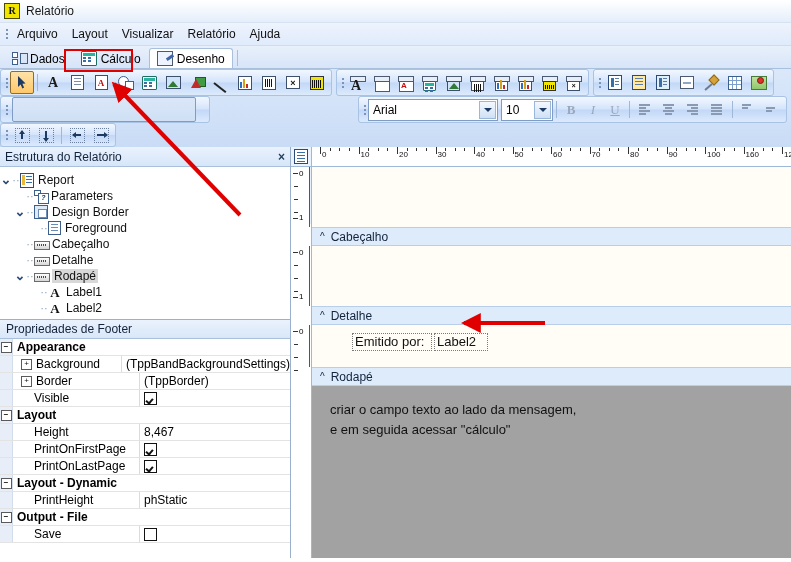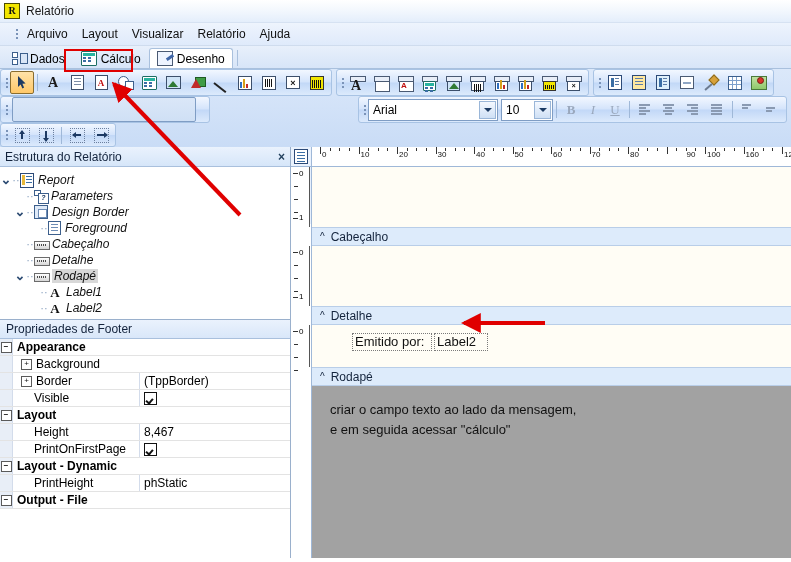--- a/index.html
+++ b/index.html
@@ -17,21 +17,21 @@
     border-bottom:1px solid #d6e2f2;
   }
   .app-icon{width:14px;height:14px;background:#f2e600;border:1px solid #4a4a00;
     display:flex;align-items:center;justify-content:center;
     font-size:10px;font-weight:bold;line-height:1;color:#111;font-family:"Liberation Serif",serif;}
   .title-text{font-size:12px;color:#1a1a1a;}
 
   
   .menubar{
     height:22px;background:linear-gradient(to bottom,#eef4fd 0%,#dfeafb 100%);
-    display:flex;align-items:center;padding-left:13px;border-bottom:1px solid #cfdcee;
+    display:flex;align-items:center;padding-left:3px;border-bottom:1px solid #cfdcee;
   }
   .gripdots{width:7px;height:16px;display:flex;flex-direction:column;justify-content:center;align-items:center;gap:2px;}
   .gripdots i{display:block;width:2px;height:2px;background:#7a93b8;}
   .menu-item{padding:2px 7px;font-size:12px;color:#111;}
 
   
   .tabstrip{
     height:22px;background:linear-gradient(to bottom,#e8f0fb 0%,#d7e5f8 100%);
     display:flex;align-items:flex-end;padding-left:4px;border-bottom:1px solid #a9c0dd;
     position:relative;
@@ -167,21 +167,21 @@
   .pane-head{
     height:19px;background:linear-gradient(to bottom,#eaf2fd,#d6e6f9);
     border-bottom:1px solid #a9c0dd;display:flex;align-items:center;
     padding:0 5px;font-size:12px;color:#13233c;justify-content:space-between;
   }
   .pane-close{font-size:12px;font-weight:bold;color:#24425f;cursor:default;}
   .tree{flex:0 0 auto;padding:5px 0 3px 0;background:#fff;}
   .tnode{display:flex;align-items:center;height:16px;font-size:12px;color:#111;white-space:nowrap;}
   .tw{display:inline-block;width:12px;text-align:center;color:#2b4a72;font-size:9px;}
   .tdash{display:inline-block;width:8px;color:#8aa2c0;font-size:11px;text-align:center;}
-  .tnode .lbl{margin-left:4px;font-style:italic;}
+  .tnode .lbl{margin-left:4px;}
   .tnode .lbl.sel{background:#d8d8d8;padding:0 2px;}
   .ti{width:14px;height:13px;position:relative;display:inline-block;}
 
   .ti-report{width:12px;height:13px;background:#fff;border:1px solid #2c4a78;}
   .ti-report:before{content:"";position:absolute;left:1px;top:1px;width:3px;height:10px;background:#e8b93a;}
   .ti-report:after{content:"";position:absolute;left:5px;top:2px;right:1px;height:1px;background:#3b6ea5;
     box-shadow:0 3px 0 #3b6ea5,0 6px 0 #3b6ea5;}
   .ti-param{width:13px;height:12px;}
   .ti-param .sq{position:absolute;left:0;top:0;width:5px;height:4px;background:#fff;border:1px solid #3c5f8c;}
   .ti-param .q{position:absolute;left:4px;top:3px;width:9px;height:9px;background:#fff;border:1px solid #3c5f8c;
@@ -683,20 +683,23 @@
                 <span class="pexp">−</span>
               </div>
               <div class="pname" style="font-weight:bold;padding-left:4px;">Appearance</div>
             </div>
             <div class="prow">
               <div class="pgut"></div>
               <div class="pname ind2">
                 <span class="pexp">+</span>
                 <span>Background</span>
               </div>
+              <div class="pval">
+                <span>(TppBandBackgroundSettings)</span>
+              </div>
             </div>
             <div class="prow">
               <div class="pgut"></div>
               <div class="pname ind2">
                 <span class="pexp">+</span>
                 <span>Border</span>
               </div>
               <div class="pval">
                 <span>(TppBorder)</span>
               </div>
@@ -730,20 +733,30 @@
             <div class="prow">
               <div class="pgut"></div>
               <div class="pname ind2">
                 <span style="display:inline-block;width:9px"></span>
                 <span>PrintOnFirstPage</span>
               </div>
               <div class="pval">
                 <span class="chk on"></span>
               </div>
             </div>
+            <div class="prow">
+              <div class="pgut"></div>
+              <div class="pname ind2">
+                <span style="display:inline-block;width:9px"></span>
+                <span>PrintOnLastPage</span>
+              </div>
+              <div class="pval">
+                <span class="chk on"></span>
+              </div>
+            </div>
             <div class="prow cat">
               <div class="pgut">
                 <span class="pexp">−</span>
               </div>
               <div class="pname" style="font-weight:bold;padding-left:4px;">Layout - Dynamic</div>
             </div>
             <div class="prow">
               <div class="pgut"></div>
               <div class="pname ind2">
                 <span style="display:inline-block;width:9px"></span>
@@ -751,20 +764,30 @@
               </div>
               <div class="pval">
                 <span>phStatic</span>
               </div>
             </div>
             <div class="prow cat">
               <div class="pgut">
                 <span class="pexp">−</span>
               </div>
               <div class="pname" style="font-weight:bold;padding-left:4px;">Output - File</div>
+            </div>
+            <div class="prow">
+              <div class="pgut"></div>
+              <div class="pname ind2">
+                <span style="display:inline-block;width:9px"></span>
+                <span>Save</span>
+              </div>
+              <div class="pval">
+                <span class="chk"></span>
+              </div>
             </div>
           </div>
       </div>
     </div>
 
     <div class="rightpane">
       <div class="ruler-row">
         <div class="ruler-corner">
           <span class="corner-ic"></span>
         </div>
@@ -808,21 +831,21 @@
             <div class="tnum" style="left: 279.5px;">70</div>
             <div class="tick" style="left: 287.125px; height: 3px; top: 1px;"></div>
             <div class="tick" style="left: 296.75px; height: 3px; top: 1px;"></div>
             <div class="tick" style="left: 306.375px; height: 3px; top: 1px;"></div>
             <div class="tick" style="left: 316px; height: 7px;"></div>
             <div class="tnum" style="left: 318px;">80</div>
             <div class="tick" style="left: 325.625px; height: 3px; top: 1px;"></div>
             <div class="tick" style="left: 335.25px; height: 3px; top: 1px;"></div>
             <div class="tick" style="left: 344.875px; height: 3px; top: 1px;"></div>
             <div class="tick" style="left: 354.5px; height: 7px;"></div>
-            <div class="tnum" style="left: 356.5px; margin-left: 18px;">90</div>
+            <div class="tnum" style="left: 356.5px;">90</div>
             <div class="tick" style="left: 364.125px; height: 3px; top: 1px;"></div>
             <div class="tick" style="left: 373.75px; height: 3px; top: 1px;"></div>
             <div class="tick" style="left: 383.375px; height: 3px; top: 1px;"></div>
             <div class="tick" style="left: 393px; height: 7px;"></div>
             <div class="tnum" style="left: 395px;">100</div>
             <div class="tick" style="left: 402.625px; height: 3px; top: 1px;"></div>
             <div class="tick" style="left: 412.25px; height: 3px; top: 1px;"></div>
             <div class="tick" style="left: 421.875px; height: 3px; top: 1px;"></div>
             <div class="tick" style="left: 431.5px; height: 7px;"></div>
             <div class="tnum" style="left: 433.5px;">160</div>

